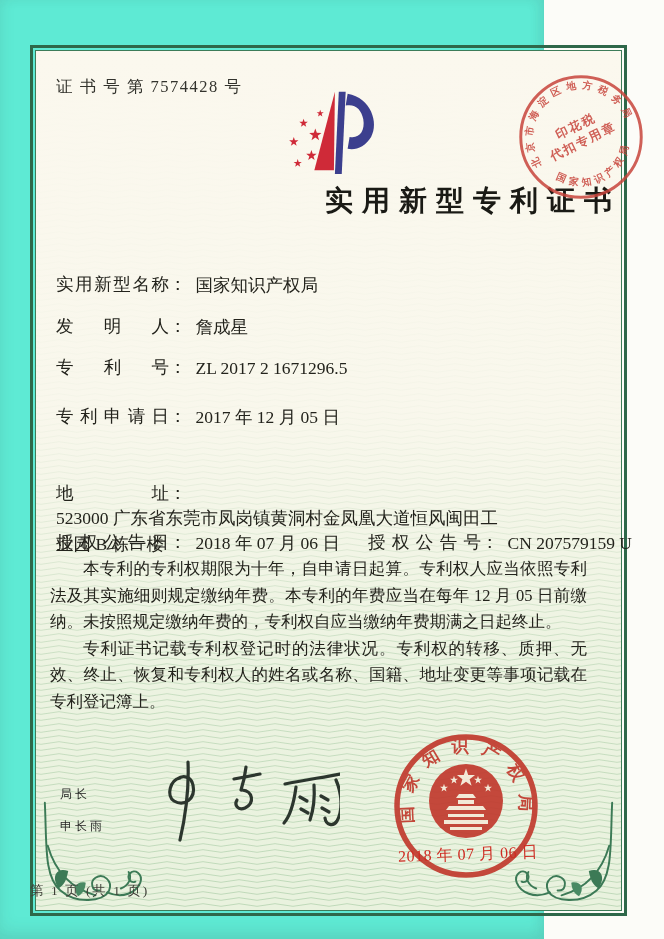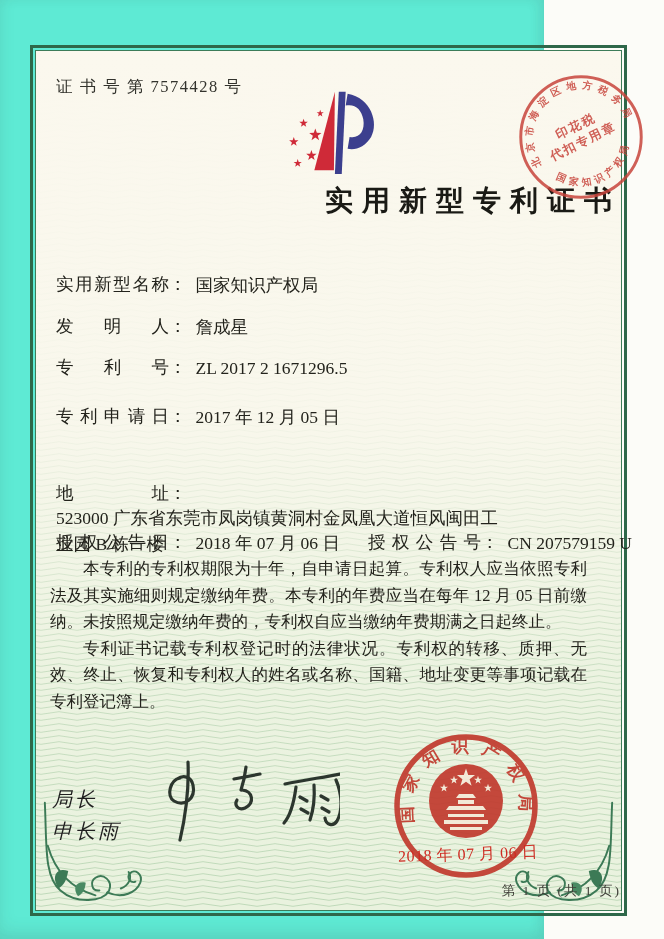--- a/index.html
+++ b/index.html
@@ -19,30 +19,30 @@
          font-weight:600;letter-spacing:9px;color:#1a1a15;z-index:5;}
   .frow{position:absolute;left:56px;font-size:17.5px;color:#23231c;z-index:5;}
   .flabel{display:inline-block;width:113px;text-align:justify;text-align-last:justify;vertical-align:top;}
   .fcolon{margin-right:9px;vertical-align:top;}
   .fvalue{display:inline-block;vertical-align:top;line-height:1.5;}
   .fvalue.addr{width:446px;}
   .fgroup2{position:absolute;left:312px;top:0;white-space:nowrap;}
   .paras{position:absolute;left:50px;top:556px;width:537px;font-size:16.5px;line-height:26.5px;
          color:#23231c;text-align:justify;z-index:5;}
   .paras p{margin:0;text-indent:2em;}
-  .officer{position:absolute;left:52px;z-index:5;font-family:"Liberation Sans","DejaVu Sans",sans-serif;
-           font-size:20px;color:#1f1f1f;letter-spacing:3px;font-style:italic;}
+  .officer{position:absolute;left:60px;z-index:5;font-family:"Liberation Sans","DejaVu Sans",sans-serif;
+           font-size:12px;color:#1f1f1f;letter-spacing:3px;}
   .officer.t{top:786px;}
   .officer.n{top:818px;}
   .signature{position:absolute;left:150px;top:752px;z-index:5;}
   .taxstamp{position:absolute;left:502px;top:58px;z-index:6;opacity:.85;}
   .seal{position:absolute;left:384px;top:724px;z-index:6;opacity:.92;}
   .sealdate{position:absolute;left:398px;top:843px;width:214px;z-index:7;color:#ce2b22;
             font-size:16px;letter-spacing:.5px;font-weight:500;transform:rotate(-2deg);}
-  .footer{position:absolute;left:30px;top:882px;width:591px;text-align:right;font-size:13.5px;
+  .footer{position:absolute;left:30px;top:882px;width:591px;text-align:left;font-size:13.5px;
           letter-spacing:2px;color:#3f3f38;z-index:5;}
 </style>
 </head>
 <body>
 
 <div class="page">
 
   <div class="frame">
     <div class="frame-inner">
       <svg class="waves" viewBox="0 0 585 859" preserveAspectRatio="none">

